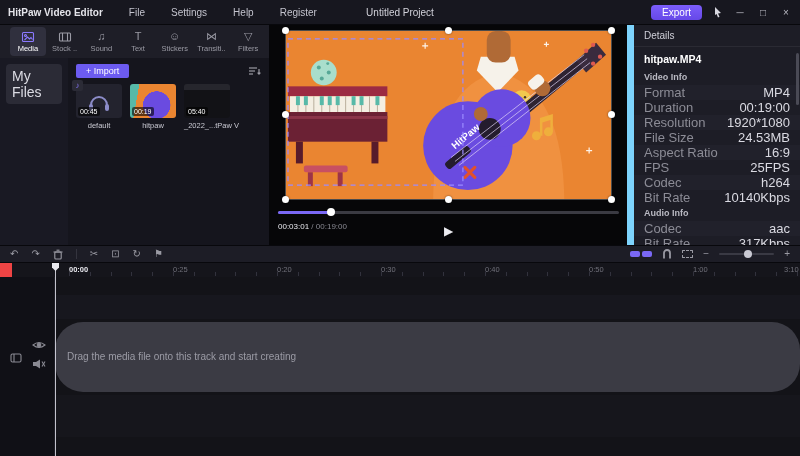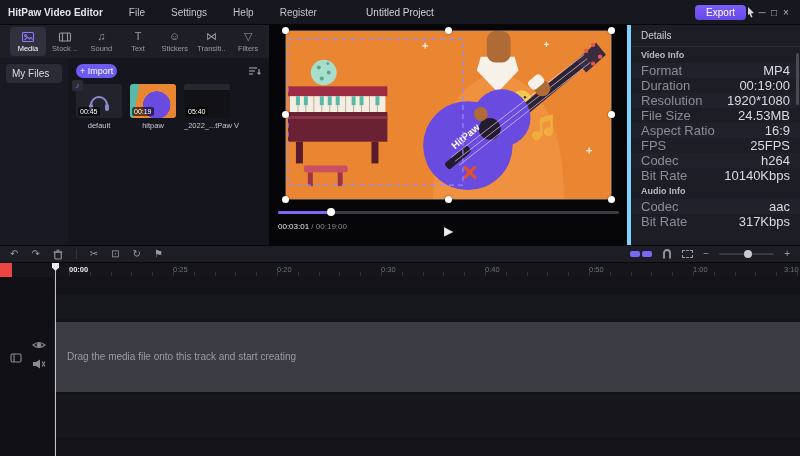--- a/index.html
+++ b/index.html
@@ -9,43 +9,43 @@
   .app { position:relative; width:800px; height:456px; background:#ef4444; }
 
   
   .titlebar { position:absolute; left:0; top:0; width:800px; height:25px;
               background:#17171F; display:flex; align-items:center; padding:0 8px;
               font-size:10px; border-bottom:1px solid #08080C; }
   .app-title { color:#E4E4EA; font-weight:bold; margin-right:14px; white-space:nowrap; }
   .menu { display:flex; gap:14px; color:#C3C3CD; }
   .menu span { cursor:default;padding-left:12px; }
   .project-title { position:absolute; left:50%; transform:translateX(-50%); color:#D2D2DA; }
-  .tb-right { margin-left:auto; display:flex; align-items:center; }
+  .tb-right { margin-left:auto; display:flex; align-items:center; gap:11px; }
   .export-btn { background:linear-gradient(180deg,#7B5DFA,#6648E8); color:#fff;
                 border:none; border-radius:4px; padding:2px 11px; font-size:10px; }
   .winbtn { color:#B9B9C2; font-size:10px; width:12px; text-align:center; }
 
   
   .left-panel { position:absolute; left:0; top:25px; width:270px; height:220px;
                 background:#15151D; border-right:1px solid #060609; }
   .tabs { height:33px; background:#1E1E27; display:flex; padding:2px 3px; gap:1px; }
   .tab { width:37px; display:flex; flex-direction:column; align-items:center;
          justify-content:center; gap:1px; border-radius:4px; color:#9A9AA4; }
   .tab-icon { height:13px; line-height:13px; font-size:11px; color:inherit; display:flex; align-items:center; }
   .tab-label { font-size:7.5px; }
   .tab.active { background:#30303E; color:#8B79FF;margin-left:7px; }
   .tab.active .tab-label { color:#FFFFFF; }
   .left-body { position:absolute; top:33px; left:0; right:0; bottom:0; display:flex; }
   .files-sidebar { width:68px; background:#191923; }
   .my-files { margin:6px; padding:4px 6px; background:#2B2B36; border-radius:4px;
-              font-size:10px; color:#DCDCE4; }
+              font-size:14px; color:#DCDCE4; }
   .media-content { flex:1; position:relative; }
   .media-toolbar { display:flex; align-items:center; padding:6px 8px 4px 8px; }
-  .import-btn { background:#6C5BF0; color:#fff; border:none; border-radius:7px;
-                padding:2px 4px; font-size:9px; }
+  .import-btn { background:#6C5BF0; color:#fff; border:none; border-radius:2px;
+                padding:2px 10px; font-size:9px; }
   .sort-icon { margin-left:auto; }
   .media-grid { display:flex; gap:8px; padding:2px 8px; }
   .media-item { width:46px; }
   .thumb { width:46px; height:34px; border-radius:3px; position:relative; overflow:visible; }
   .thumb-default { background:#23232E; }
   .thumb-hitpaw { background:radial-gradient(circle at 58% 62%, #6A4BE0 0 40%, transparent 41%),
                   linear-gradient(100deg,#57B9A8 0 18%, #EA8531 18%); }
   .thumb-dark { background:linear-gradient(180deg,#26262d 0 18%, #121216 18%); }
   .dur { position:absolute; left:2px; bottom:2px; background:rgba(0,0,0,.6); color:#fff;
          font-size:7px; padding:0 2px; border-radius:2px; line-height:9px; }
@@ -69,21 +69,21 @@
   .seek-knob { position:absolute; left:calc(15.5% - 4px); top:-3px; width:8px; height:8px;
                background:#fff; border-radius:50%; }
   .transport { position:absolute; left:0; right:0; top:191px; height:28px; }
   .timecode { position:absolute; left:8px; top:6px; font-size:8px; color:#8A8A93; }
   .timecode .cur { color:#E8E8EE; }
   .play-btn { position:absolute; left:50%; top:8px; transform:translateX(-50%);
               color:#EDEDF2; font-size:12px; line-height:14px; background:none; border:none; }
 
   
   .details-panel { position:absolute; left:627px; top:25px; width:173px; height:220px;
-                   background:#1D1D26; border-left:4px solid #7dd3fc; overflow:hidden; }
+                   background:#1D1D26; border-left:7px solid #7dd3fc; overflow:hidden; }
   .details-header { height:22px; line-height:22px; padding:0 10px; font-size:10px;
                     color:#CFCFD8; border-bottom:1px solid #2A2A33; }
   .file-name { padding:6px 10px 4px 10px; font-size:10.5px; color:#FFFFFF; font-weight:bold; }
   .info-heading { padding:3px 10px; font-size:9px; color:#B9B9C2; font-weight:bold; }
   .info-row { display:flex; justify-content:space-between; padding:0 10px; height:15px;
               line-height:15px; font-size:13px; }
   .info-row:nth-child(odd) { background:#21212B; }
   .info-row .lbl { color:#8C8C96; }
   .info-row .val { color:#DADAE2; }
   .dp-scroll { position:absolute; right:1px; top:28px; width:3px; height:52px;
@@ -109,21 +109,21 @@
   .tick { position:absolute; top:2px; font-size:7.5px; color:#70707A; }
   .tick.first { color:#E8E8EE; font-weight:bold; }
   .minor-ticks { position:absolute; left:57px; right:0; bottom:1px; height:4px;
                  background:repeating-linear-gradient(90deg,#32323D 0 1px,transparent 1px 20.8px); }
 
   
   .timeline { position:absolute; left:0; top:277px; width:800px; height:179px; background:#131318; }
   .gutter { position:absolute; left:0; top:0; width:55px; height:179px; background:#101016;
             border-right:1px solid #1E1E26; }
   .track-faint-a { position:absolute; left:55px; right:0; top:18px; height:24px; background:#17171E; }
-  .track-main { position:absolute; left:55px; right:0; top:45px; height:70px; background:#3B3B44; }
+  .track-main { position:absolute; left:55px; right:0; top:45px; height:70px; background:#3B3B44;border-radius:28px; }
   .track-hint { line-height:70px; padding-left:12px; font-size:10px; color:#9B9BA5; white-space:nowrap; }
   .track-faint-b { position:absolute; left:55px; right:0; top:118px; height:42px; background:#16161C; }
   .g-clip { position:absolute; left:10px; top:75px; }
   .g-eye { position:absolute; left:32px; top:63px; }
   .g-mute { position:absolute; left:32px; top:82px; }
 
   .playhead-line { position:absolute; left:55px; top:263px; height:193px; width:1px;
                    background:rgba(225,225,235,.85); z-index:30; }
   .playhead-cap { position:absolute; left:52px; top:263px; width:7px; height:8px; background:#E8E8EE;
                   clip-path:polygon(0 0,100% 0,100% 55%,50% 100%,0 55%); z-index:31; }
@@ -352,20 +352,21 @@
     <div class="transport">
       <span class="timecode">
         <span class="cur">00:03:01</span><span> / </span><span>00:19:00</span>
       </span>
       <button class="play-btn">▶</button>
     </div>
   </div>
 
   <div class="details-panel">
     <div class="details-header">Details</div>
+    <div class="file-name">hitpaw.MP4</div>
     <div class="info-heading">Video Info</div>
     <div>
       <div class="info-row">
           <span class="lbl">Format</span>
           <span class="val">MP4</span>
         </div>
       <div class="info-row">
           <span class="lbl">Duration</span>
           <span class="val">00:19:00</span>
         </div>

